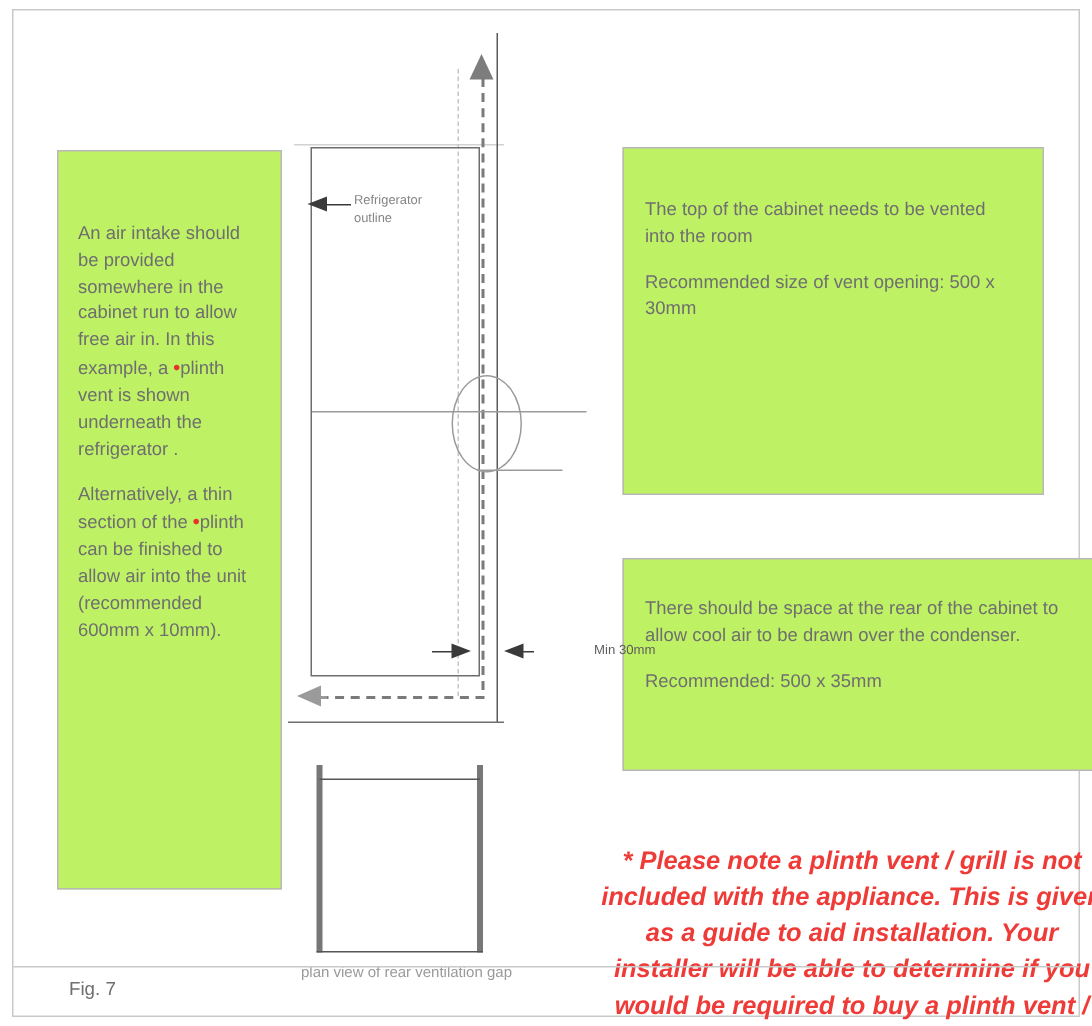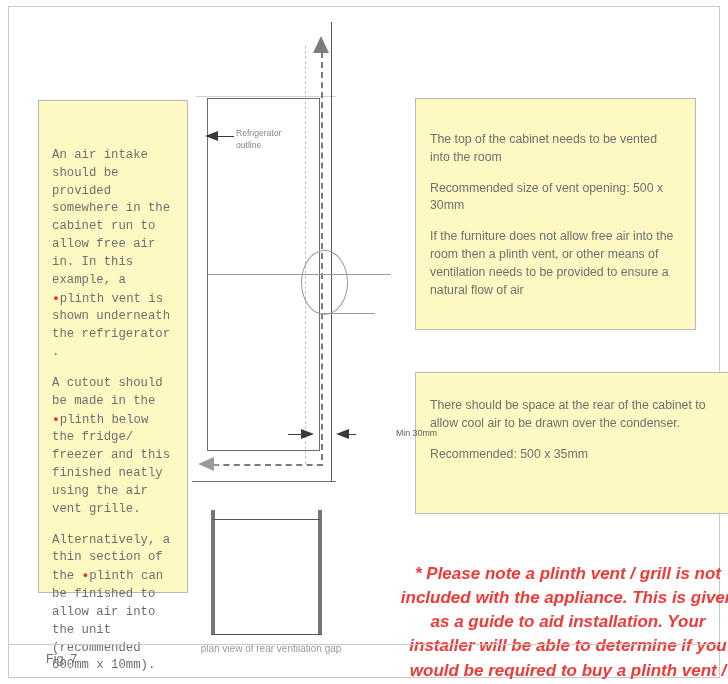--- a/index.html
+++ b/index.html
@@ -27,33 +27,32 @@
     left: 8px; top: 6px;
     width: 712px; height: 672px;
     border: 1px solid #c9c9c9;
     background: #ffffff;
   }
 
   
   .txtbox {
     position: absolute;
     border: 1px solid #b8b8b8;
-    background: #fef9c3;
+    background: #bef264;
     color: #6f6f6f;
     line-height: 1.45;
   }
   .txtbox p { margin: 0 0 13px 0; }
   .txtbox p:last-child { margin-bottom: 0; }
 
   #box-left {
     left: 38px; top: 100px;
     width: 150px; height: 493px;
     padding: 46px 12px 10px 13px;
     font-size: 12.3px;
-    font-family: Liberation Mono, monospace;
   }
 
   #box-top-right {
     left: 415px; top: 98px;
     width: 281px; height: 232px;
     padding: 32px 18px 10px 14px;
     font-size: 12.3px;
   }
 
   #box-mid-right {
@@ -299,28 +298,26 @@
 </style>
 </head>
 <body>
 
 <div id="page">
 
   <div class="outer-frame"></div>
 
   <div class="txtbox" id="box-left">
     <p><span>An air intake should be provided somewhere in the cabinet run to allow free air in. In this example,  a </span><span class="ast">•</span><span>plinth vent is shown underneath the refrigerator .</span></p>
-    <p><span>A cutout should be made in the </span><span class="ast">•</span><span>plinth below the fridge/ freezer and this finished neatly using the air vent grille.</span></p>
     <p><span>Alternatively, a thin section of the </span><span class="ast">•</span><span>plinth can be finished to allow air into the unit (recommended 600mm x 10mm).</span></p>
   </div>
 
   <div class="txtbox" id="box-top-right">
     <p>The top of the cabinet needs to be vented into the room</p>
     <p>Recommended size of vent opening: 500 x 30mm</p>
-    <p>If the furniture does not allow free air into the room then a plinth vent,  or other means of ventilation needs to be provided to ensure a natural flow of air</p>
   </div>
 
   <div class="txtbox" id="box-mid-right">
     <p>There should be space at the rear of the cabinet to allow cool air to be drawn over the condenser.</p>
     <p>Recommended: 500 x 35mm</p>
   </div>
 
   <div id="warning-note">* Please note a plinth vent / grill is not included with the appliance. This is given as a guide to aid installation. Your installer will be able to determine if you would be required to buy a plinth vent / grill for your type of installation or not.</div>
 
   <div class="diagram">

